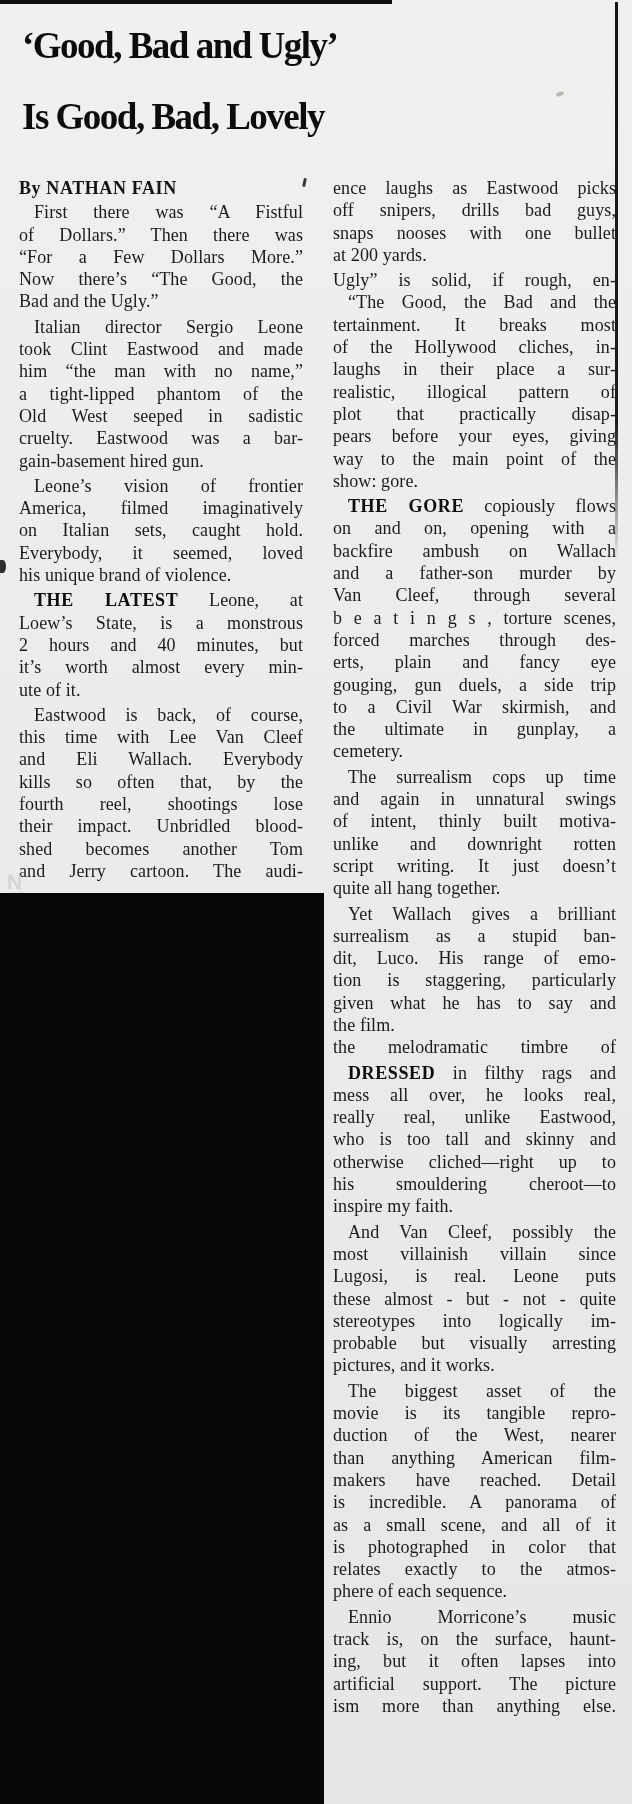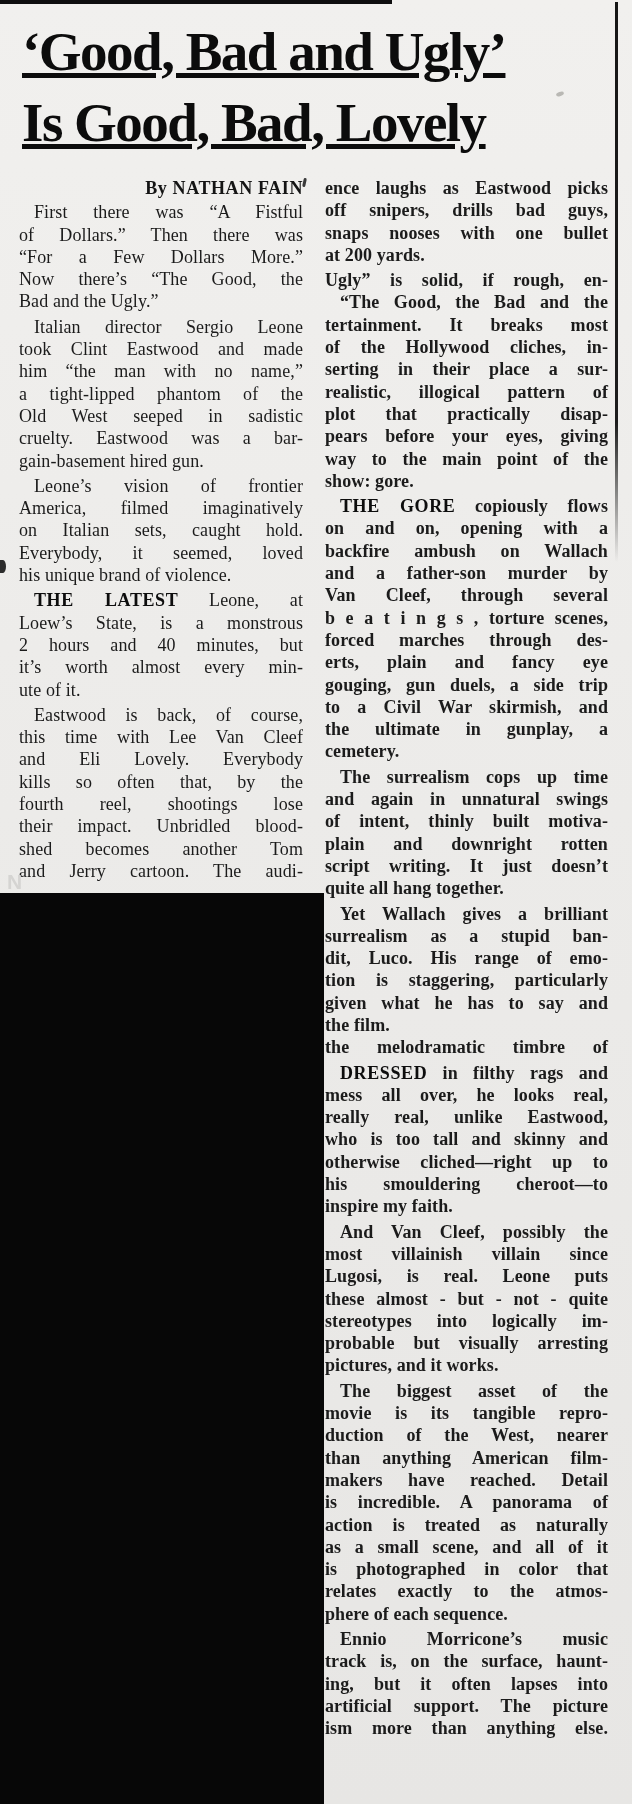--- a/index.html
+++ b/index.html
@@ -14,33 +14,33 @@
   }
   .top-rule {
     position:absolute; left:0; top:0; width:392px; height:4px;
     background:#0e0e0e;
   }
   .right-rule {
     position:absolute; left:615px; top:2px; width:3px; height:560px;
     background:linear-gradient(180deg,#161616 0%, #1c1c1c 75%, rgba(28,28,28,0) 100%);
   }
   .headline {
-    position:absolute; left:22px; top:16px;
-    font-size:55px; font-weight:bold; letter-spacing:-1.5px;
-    line-height:71px; color:#0c0c0c; white-space:nowrap;text-decoration:underline;
+    position:absolute; left:22px; top:10px;
+    font-size:37px; font-weight:bold; letter-spacing:-1.5px;
+    line-height:71px; color:#0c0c0c; white-space:nowrap;
   }
   .column {
     position:absolute; top:177px;
     font-size:18px; line-height:22.3px;
     letter-spacing:0.1px;
   }
   .col-left  { left:19px;  width:284px; }
-  .col-right { left:325px; width:283px;font-weight:bold; }
+  .col-right { left:333px; width:283px; }
   .byline {
-    text-align:right; font-weight:bold; font-size:18px;
+    text-align:left; font-weight:bold; font-size:18px;
     letter-spacing:0.6px; margin-bottom:2px; color:#141414;
   }
   .para { margin:0 0 3px 0; }
   .line { text-align:justify; text-align-last:justify; }
   .line.lastline { text-align-last:left; }
   .line.indent { text-indent:15px; }
   b.lead { letter-spacing:0.6px; color:#0d0d0d; }
   .black-region {
     position:absolute; left:0; top:893px; width:324px; height:911px;
     background:#070707;
@@ -107,42 +107,42 @@
       <div class="para">
         <div class="line indent"><b class="lead">THE LATEST</b> Leone, at</div>
         <div class="line">Loew’s State, is a monstrous</div>
         <div class="line">2 hours and 40 minutes, but</div>
         <div class="line">it’s worth almost every min-</div>
         <div class="line lastline">ute of it.</div>
       </div>
       <div class="para">
         <div class="line indent">Eastwood is back, of course,</div>
         <div class="line">this time with Lee Van Cleef</div>
-        <div class="line">and Eli Lovely. Everybody</div>
+        <div class="line">and Eli Wallach. Everybody</div>
         <div class="line">kills so often that, by the</div>
         <div class="line">fourth reel, shootings lose</div>
         <div class="line">their impact. Unbridled blood-</div>
         <div class="line">shed becomes another Tom</div>
         <div class="line">and Jerry cartoon. The audi-</div>
       </div>
     </div>
 
   <div class="column col-right">
       <div class="para">
         <div class="line">ence laughs as Eastwood picks</div>
         <div class="line">off snipers, drills bad guys,</div>
         <div class="line">snaps nooses with one bullet</div>
         <div class="line lastline">at 200 yards.</div>
       </div>
       <div class="para">
         <div class="line">Ugly” is solid, if rough, en-</div>
         <div class="line indent">“The Good, the Bad and the</div>
         <div class="line">tertainment. It breaks most</div>
         <div class="line">of the Hollywood cliches, in-</div>
-        <div class="line">serting in their place a sur-</div>
+        <div class="line">laughs in their place a sur-</div>
         <div class="line">realistic, illogical pattern of</div>
         <div class="line">plot that practically disap-</div>
         <div class="line">pears before your eyes, giving</div>
         <div class="line">way to the main point of the</div>
         <div class="line lastline">show: gore.</div>
       </div>
       <div class="para">
         <div class="line indent"><b class="lead">THE GORE</b> copiously flows</div>
         <div class="line">on and on, opening with a</div>
         <div class="line">backfire ambush on Wallach</div>
@@ -153,21 +153,21 @@
         <div class="line">erts, plain and fancy eye</div>
         <div class="line">gouging, gun duels, a side trip</div>
         <div class="line">to a Civil War skirmish, and</div>
         <div class="line">the ultimate in gunplay, a</div>
         <div class="line lastline">cemetery.</div>
       </div>
       <div class="para">
         <div class="line indent">The surrealism cops up time</div>
         <div class="line">and again in unnatural swings</div>
         <div class="line">of intent, thinly built motiva-</div>
-        <div class="line">plain and downright rotten</div>
+        <div class="line">unlike and downright rotten</div>
         <div class="line">script writing. It just doesn’t</div>
         <div class="line lastline">quite all hang together.</div>
       </div>
       <div class="para">
         <div class="line indent">Yet Wallach gives a brilliant</div>
         <div class="line">surrealism as a stupid ban-</div>
         <div class="line">dit, Luco. His range of emo-</div>
         <div class="line">tion is staggering, particularly</div>
         <div class="line">given what he has to say and</div>
         <div class="line lastline">the film.</div>
@@ -191,21 +191,20 @@
         <div class="line">probable but visually arresting</div>
         <div class="line lastline">pictures, and it works.</div>
       </div>
       <div class="para">
         <div class="line indent">The biggest asset of the</div>
         <div class="line">movie is its tangible repro-</div>
         <div class="line">duction of the West, nearer</div>
         <div class="line">than anything American film-</div>
         <div class="line">makers have reached. Detail</div>
         <div class="line">is incredible. A panorama of</div>
-        <div class="line">action is treated as naturally</div>
         <div class="line">as a small scene, and all of it</div>
         <div class="line">is photographed in color that</div>
         <div class="line">relates exactly to the atmos-</div>
         <div class="line lastline">phere of each sequence.</div>
       </div>
       <div class="para">
         <div class="line indent">Ennio Morricone’s music</div>
         <div class="line">track is, on the surface, haunt-</div>
         <div class="line">ing, but it often lapses into</div>
         <div class="line">artificial support. The picture</div>

